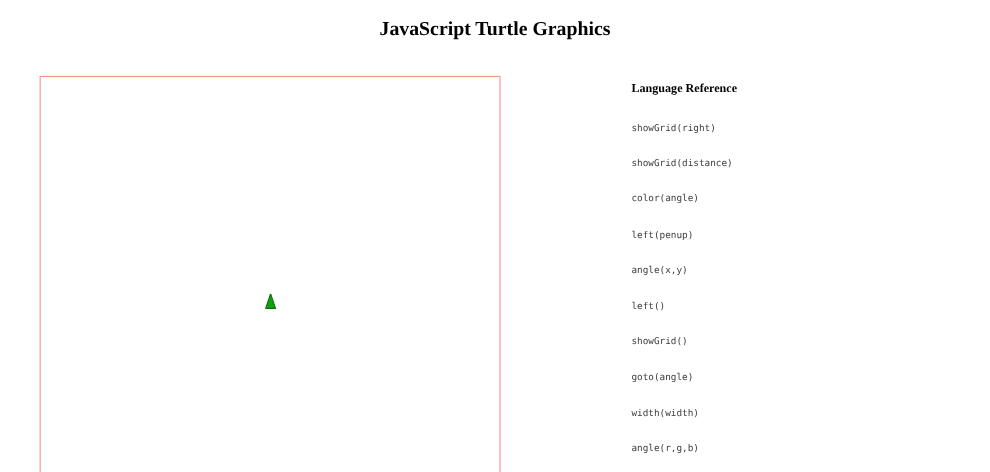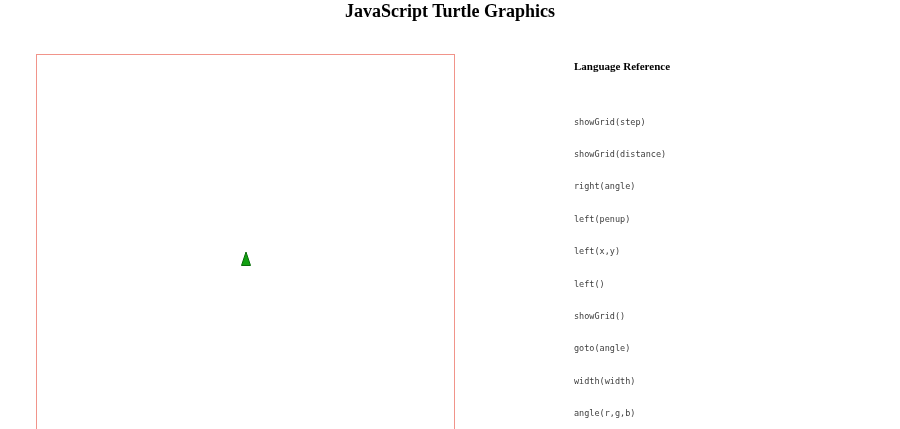--- a/index.html
+++ b/index.html
@@ -6,21 +6,21 @@
   html, body {
     width: 900px; height: 429px;
     background: #ffffff;
     overflow: hidden;
     font-family: "Liberation Serif", serif;
   }
   .page-title {
     text-align: center;
     font-size: 18px;
     font-weight: bold;
-    padding-top: 1px;
+    padding-top: 16px;
     color: #000;
   }
   .layout { position: relative; width: 900px; }
 
   
   .canvas-col {
     position: absolute;
     left: 36px; top: 32px;
     width: 419px;
   }
@@ -45,21 +45,21 @@
     height: 14px;
     display: block;
   }
 
   
   .side-col {
     position: absolute;
     left: 574px; top: 38px;
     width: 120px;
   }
-  .side-col .section-heading { margin-bottom: 23px; }
+  .side-col .section-heading { margin-bottom: 3px; }
   .func-list {
     font-family: "DejaVu Sans Mono", "Liberation Mono", monospace;
     font-size: 8.5px;
     line-height: 10.8px;
     color: #3d3d3d;
     margin-bottom: 9px;
     white-space: pre;
   }
 </style>
 </head>
@@ -75,25 +75,25 @@
         <polygon points="5,0 9.5,13.5 0.5,13.5" stroke-width="1" stroke="#0a6e0a" style="fill: rgb(18, 160, 18);"></polygon>
       </svg>
     </div>
   </div>
 
   <div class="side-col">
 
     <div class="section-heading">Language Reference</div>
 
     <div class="func-list">
-      <div>showGrid(step)</div>
+      <div>showGrid(right)</div>
       <div>showGrid(distance)</div>
-      <div>right(angle)</div>
+      <div>color(angle)</div>
       <div>left(penup)</div>
-      <div>left(x,y)</div>
+      <div>angle(x,y)</div>
       <div>left()</div>
       <div>showGrid()</div>
       <div>goto(angle)</div>
       <div>width(width)</div>
       <div>angle(r,g,b)</div>
       
       
       
     </div>
 

